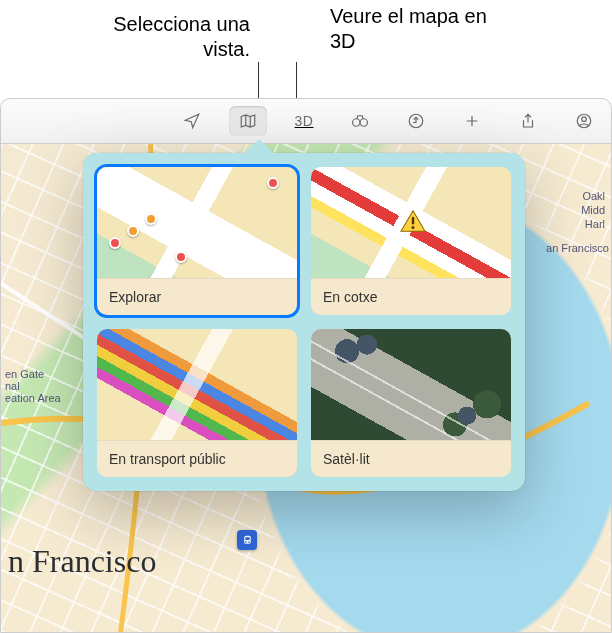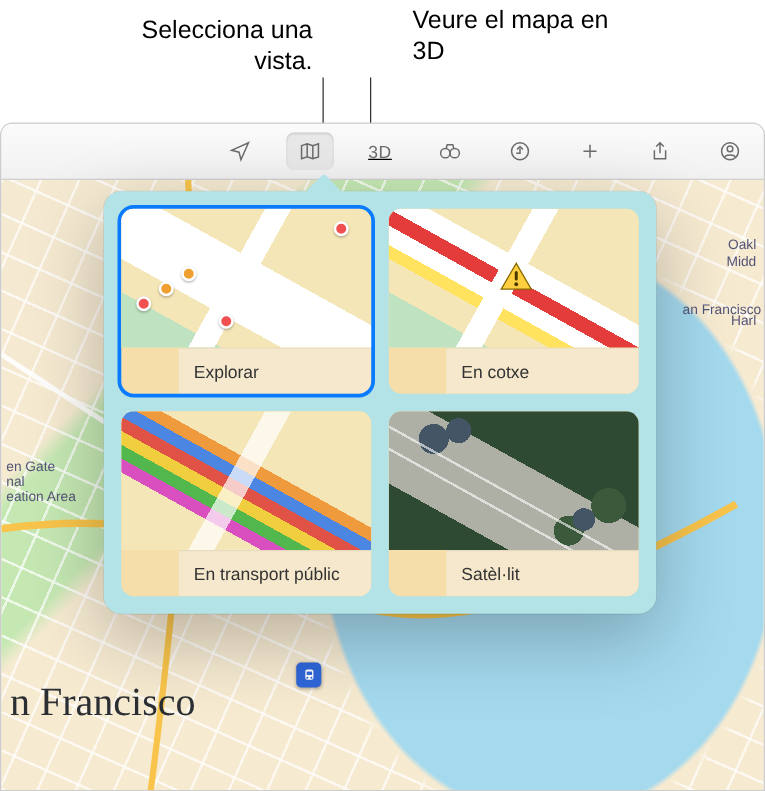--- a/index.html
+++ b/index.html
@@ -179,21 +179,20 @@
       flex: 1;
       position: relative;
       overflow: hidden;
     }
     .view-caption {
       background: rgba(244,234,210,0.85);
       padding: 10px 12px;
       font-size: 14px;
       color: #333;
       border-top: 0.5px solid rgba(0,0,0,0.06);
-      margin-left: 46px;
     }
 
     
     .thumb-explore {
       background:
         linear-gradient(29deg, transparent 0 32%, #fff 32% 58%, transparent 58% 100%),
         linear-gradient(29deg, #bfe3c0 0 20%, transparent 20%),
         #f5e6b8;
     }
     .thumb-explore::before{
@@ -322,21 +321,21 @@
     <svg class="main-roads" viewBox="0 0 612 490" preserveAspectRatio="none">
       <path d="M0 280 Q 150 260 260 330 Q 360 390 590 260" stroke="#f8c44b" stroke-width="6" fill="none"></path>
       <path d="M150 0 Q 160 180 120 490" stroke="#f8c44b" stroke-width="5" fill="none"></path>
       <path d="M0 140 L 260 310" stroke="#fff" stroke-width="4" fill="none" opacity="0.9"></path>
     </svg>
     <div class="map-label" style="left:4px; top:224px;">en Gate
 nal
 eation Area</div>
     <div class="map-label" style="right:6px; top:46px; text-align:right;">Oakl</div>
     <div class="map-label" style="right:6px; top:60px; text-align:right;">Midd</div>
-    <div class="map-label" style="right:6px; top:74px; text-align:right;margin-top:33px;">Harl</div>
+    <div class="map-label" style="right:6px; top:74px; text-align:right;">Harl</div>
     <div class="map-label" style="right:2px; top:98px; text-align:right;">an Francisco</div>
     <div class="transit-marker" style="left:236px; top:386px;">
       <svg viewBox="0 0 24 24">
           <rect x="6" y="3" width="12" height="15" rx="3" fill="#fff"></rect>
           <circle cx="9" cy="15" r="1.5" fill="#2f66d9"></circle>
           <circle cx="15" cy="15" r="1.5" fill="#2f66d9"></circle>
           <rect x="8" y="6" width="8" height="5" fill="#2f66d9"></rect>
         </svg>
     </div>
     <div class="map-city">n Francisco</div>

